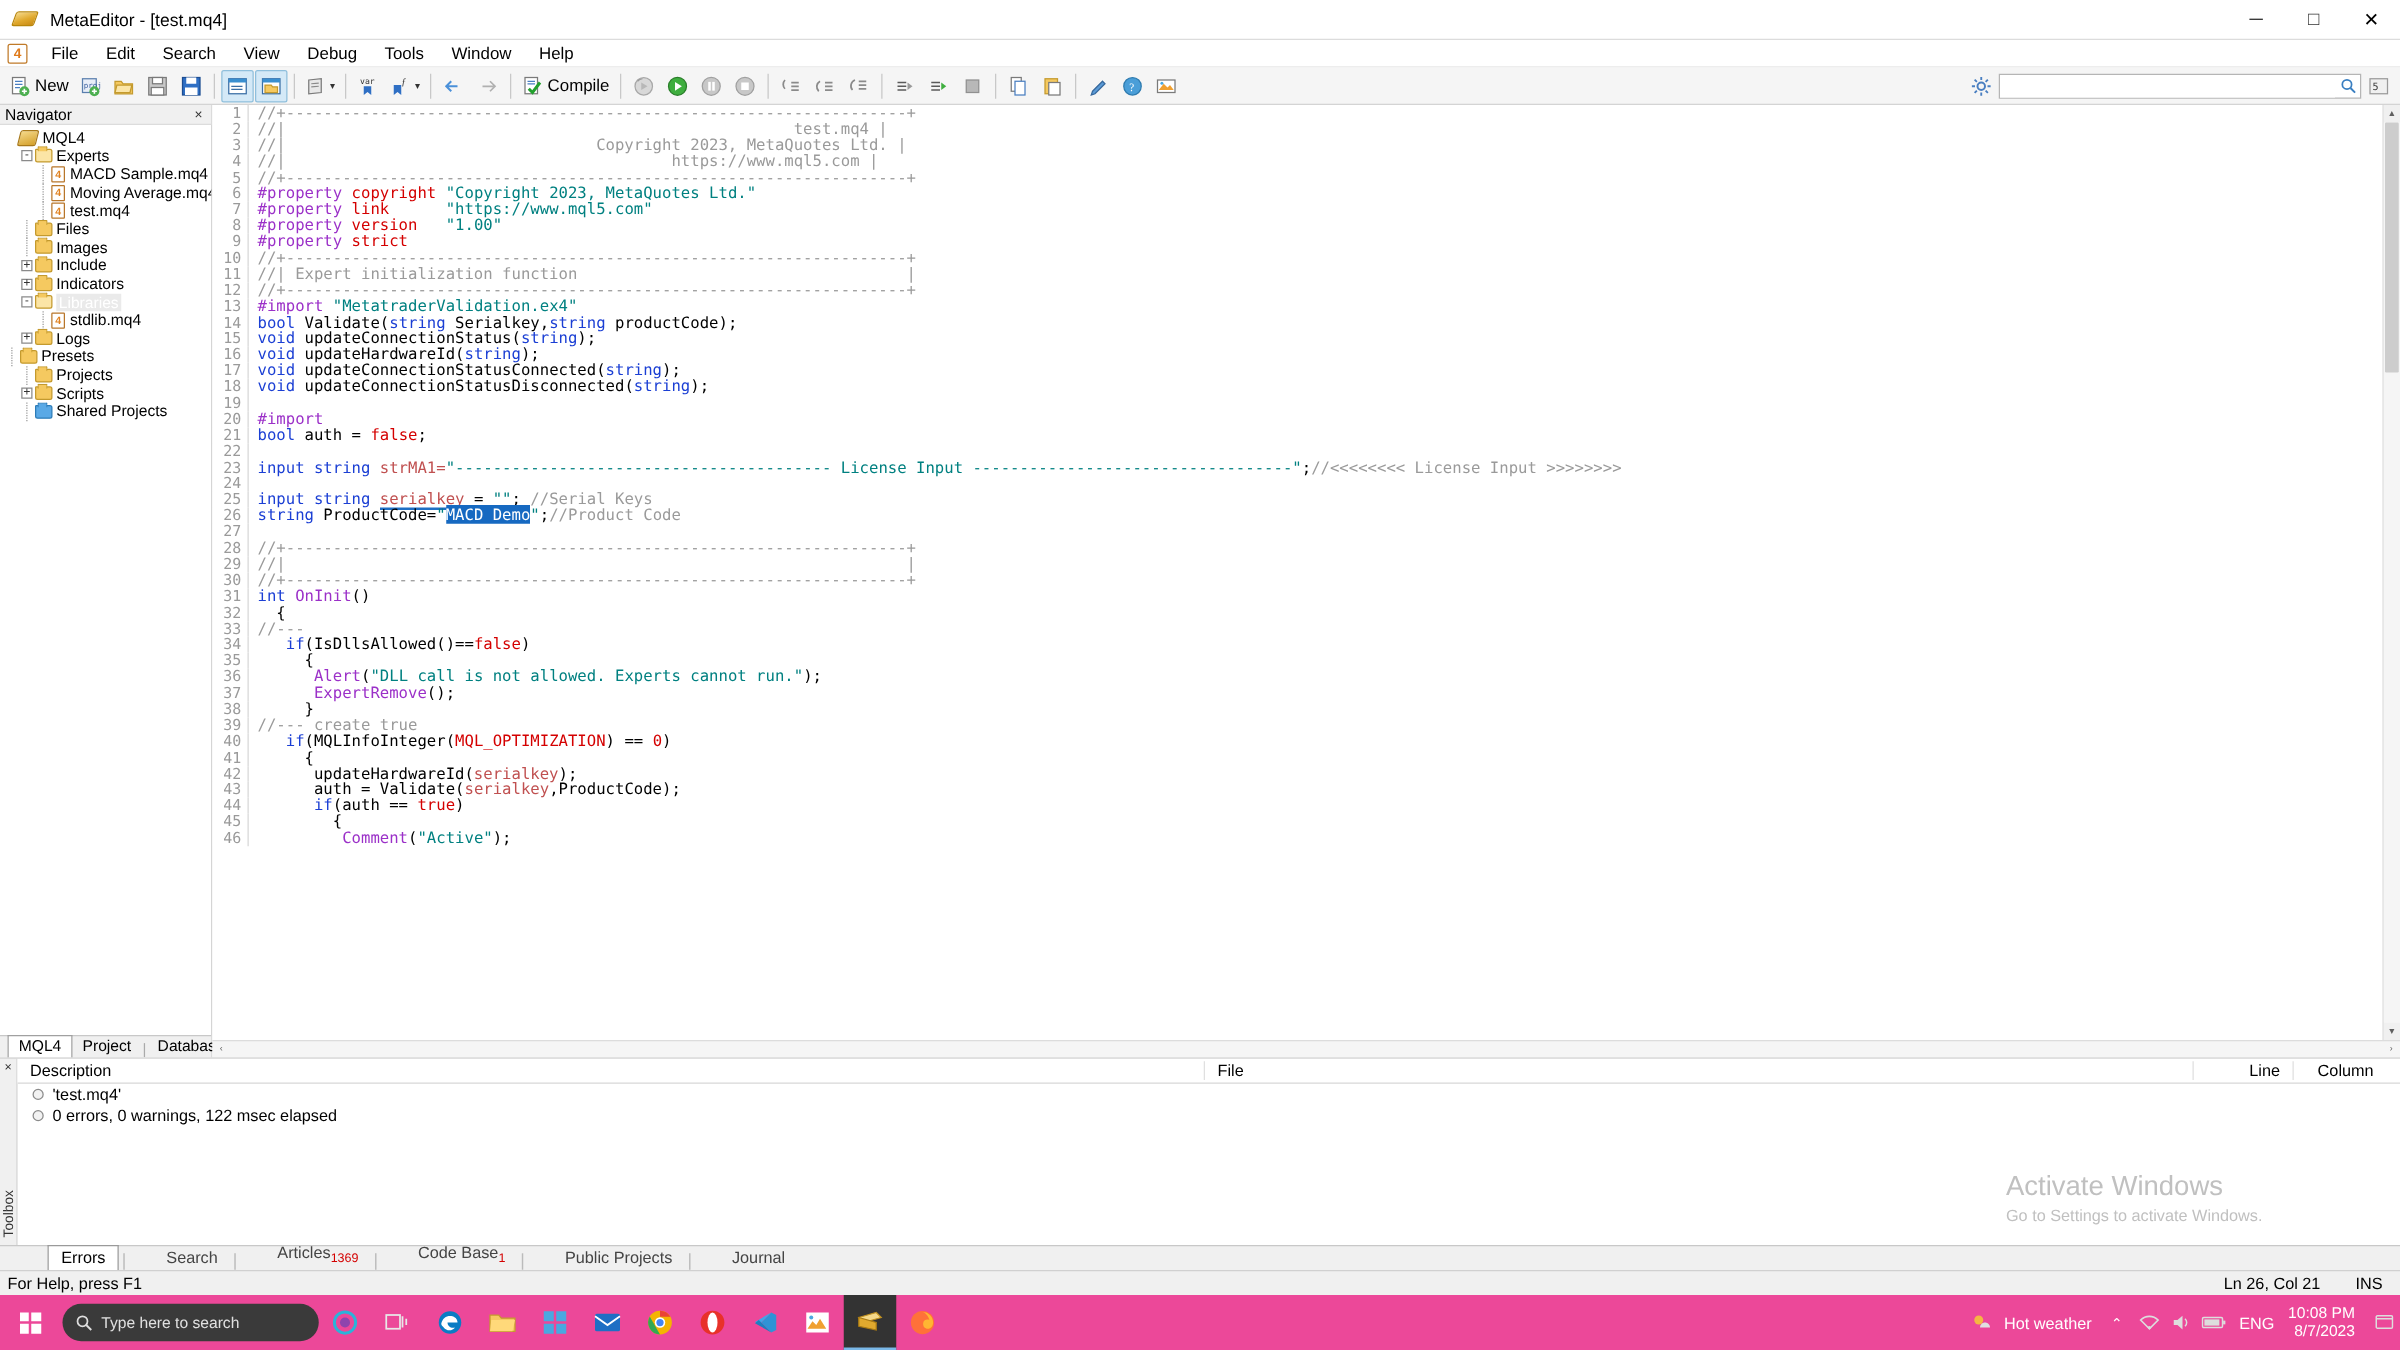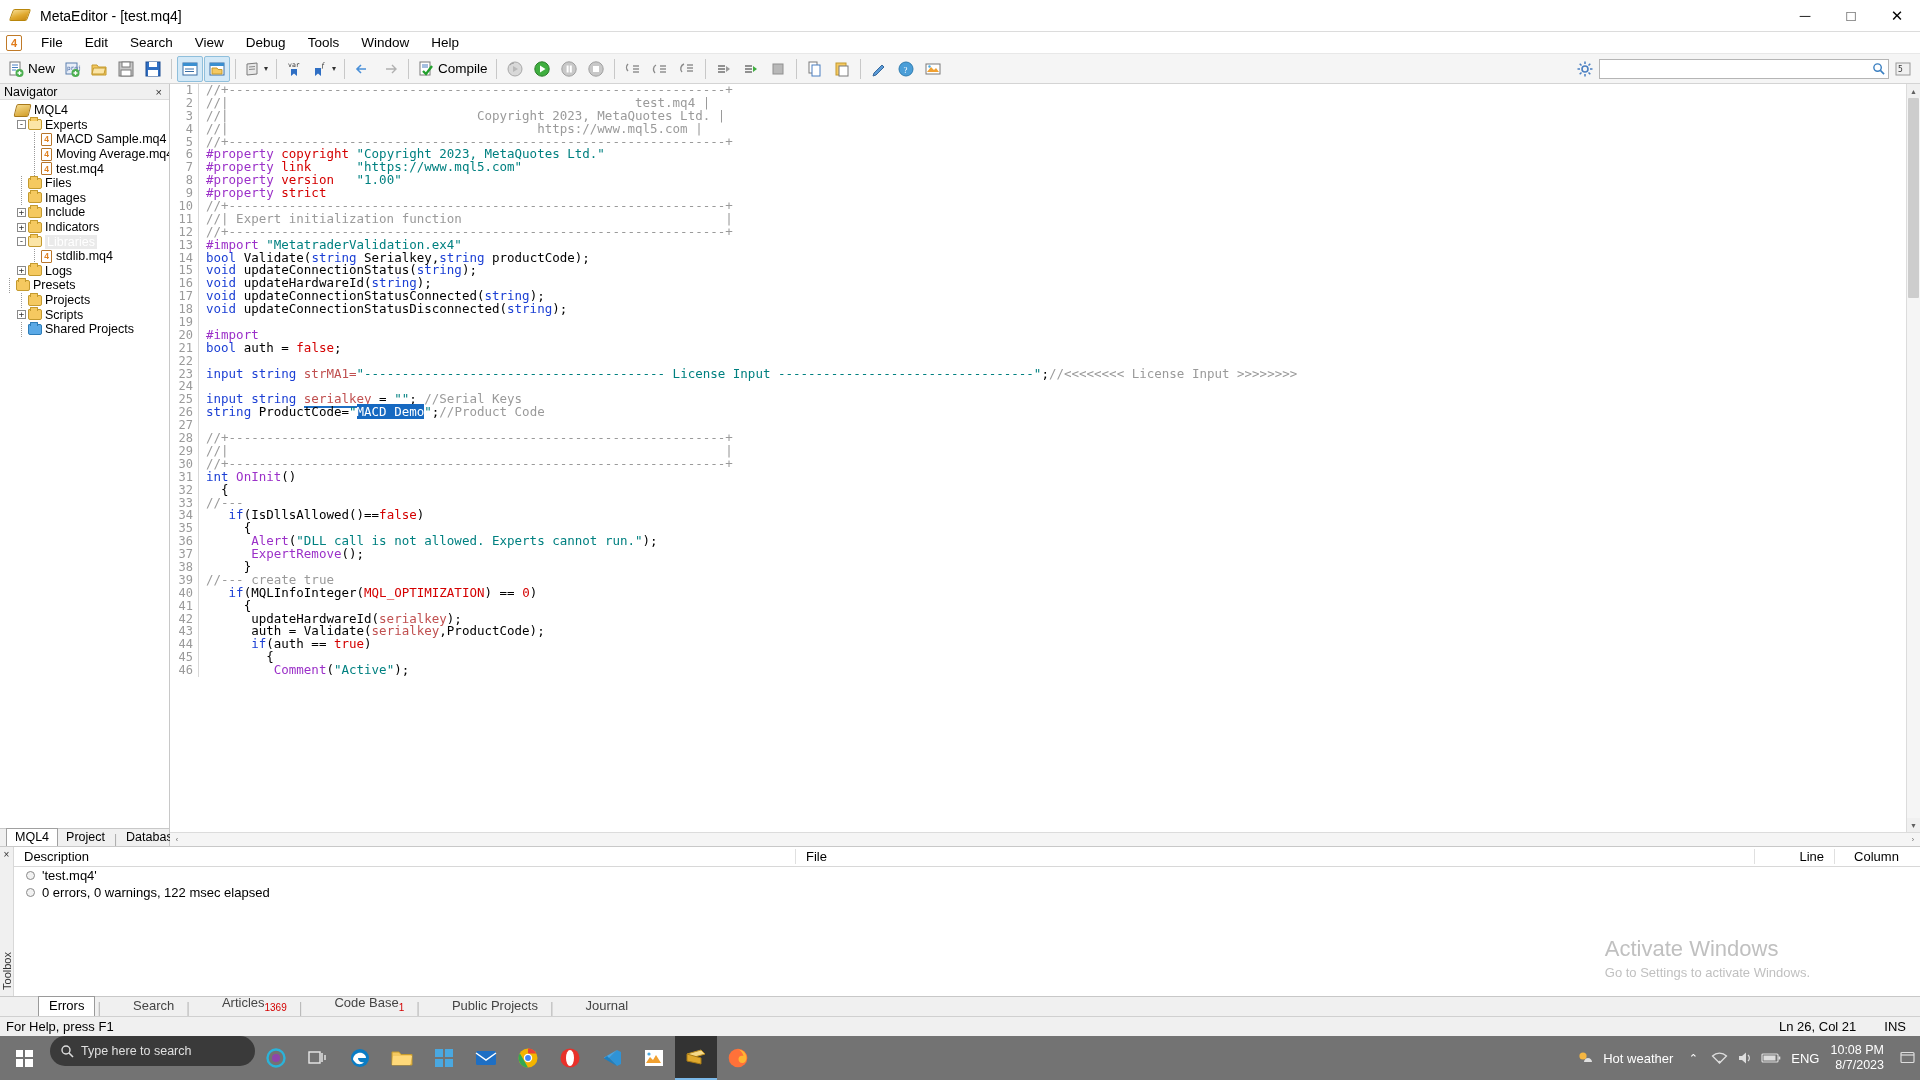--- a/index.html
+++ b/index.html
@@ -134,21 +134,21 @@
              border-top:1px solid #c8c8c8; }
   .tbx-left { width:14px; background:#f0f0f0; display:flex; flex-direction:column;
               align-items:center; border-right:1px solid #d8d8d8; }
   .tbx-x { font-size:10px; color:#333; margin-top:2px; cursor:pointer; }
   .tbx-vtext { writing-mode:vertical-rl; text-orientation:mixed; font-size:11px;
                color:#333; margin-top:auto; margin-bottom:6px; transform:rotate(180deg); }
   .tbx-body { flex:1; display:flex; flex-direction:column; min-width:0; }
   .tbx-head { height:20px; background:#fff; display:flex; align-items:center;
               border-bottom:1px solid #d8d8d8; font-size:13px; }
   .th { padding-left:10px; color:#000; }
-  .th.desc { width:782px; border-right:1px solid #e0e0e0; }
+  .th.desc { width:950px; border-right:1px solid #e0e0e0; }
   .th.file { flex:1; border-right:1px solid #e0e0e0; }
   .th.line { width:80px; text-align:right; padding-right:10px; border-right:1px solid #e0e0e0; }
   .th.col  { width:85px; text-align:center; padding-right:12px; }
   .tbx-rows { flex:1; position:relative; overflow:hidden; }
   .trow { height:17px; display:flex; align-items:center; font-size:13px; padding-left:12px; }
   .tdot { width:9px; height:9px; border:1px solid #8a8a8a; border-radius:50%;
           background:#f2f2f2; margin-right:7px; flex:none; }
   .watermark { position:absolute; right:110px; bottom:16px; text-align:left; color:#c0c0c0;
                pointer-events:none; }
   .wm1 { font-size:22px; }
@@ -162,21 +162,21 @@
   .bt sup { color:#d40000; font-size:10px; vertical-align:sub; }
   .bt-sep { color:#bbb; padding:0 2px; }
 
   
   .statusbar { height:20px; background:#f0f0f0; display:flex; align-items:center;
                border-top:1px solid #d0d0d0; font-size:13px; color:#000; flex:none; }
   .sb-left { padding-left:6px; flex:1; }
   .sb-cell { padding:0 14px; }
 
   
-  .taskbar { height:44px; background:#737373; display:flex; flex:none; }
+  .taskbar { height:44px; background:#ec4899; display:flex; align-items:center; flex:none; }
   .tb-start { width:48px; height:44px; display:flex; align-items:center; justify-content:center; }
   .win-logo { width:17px; height:17px; display:grid; grid-template-columns:1fr 1fr;
               grid-template-rows:1fr 1fr; gap:2px; }
   .win-logo div { background:#fff; }
   .tb-search { width:205px; height:30px; background:#3a3a3a; border-radius:15px;
                display:flex; align-items:center; padding-left:10px; margin-left:2px; }
   .tb-search span { font-size:12.5px; color:#e0e0e0; margin-left:7px; }
   .tb-icon { width:42px; height:44px; display:flex; align-items:center; justify-content:center; }
   .tb-icon.active { border-bottom:2px solid #7ab8e8; background:#333; }
   .tray { margin-left:auto; display:flex; align-items:center; height:44px; color:#fff; }

